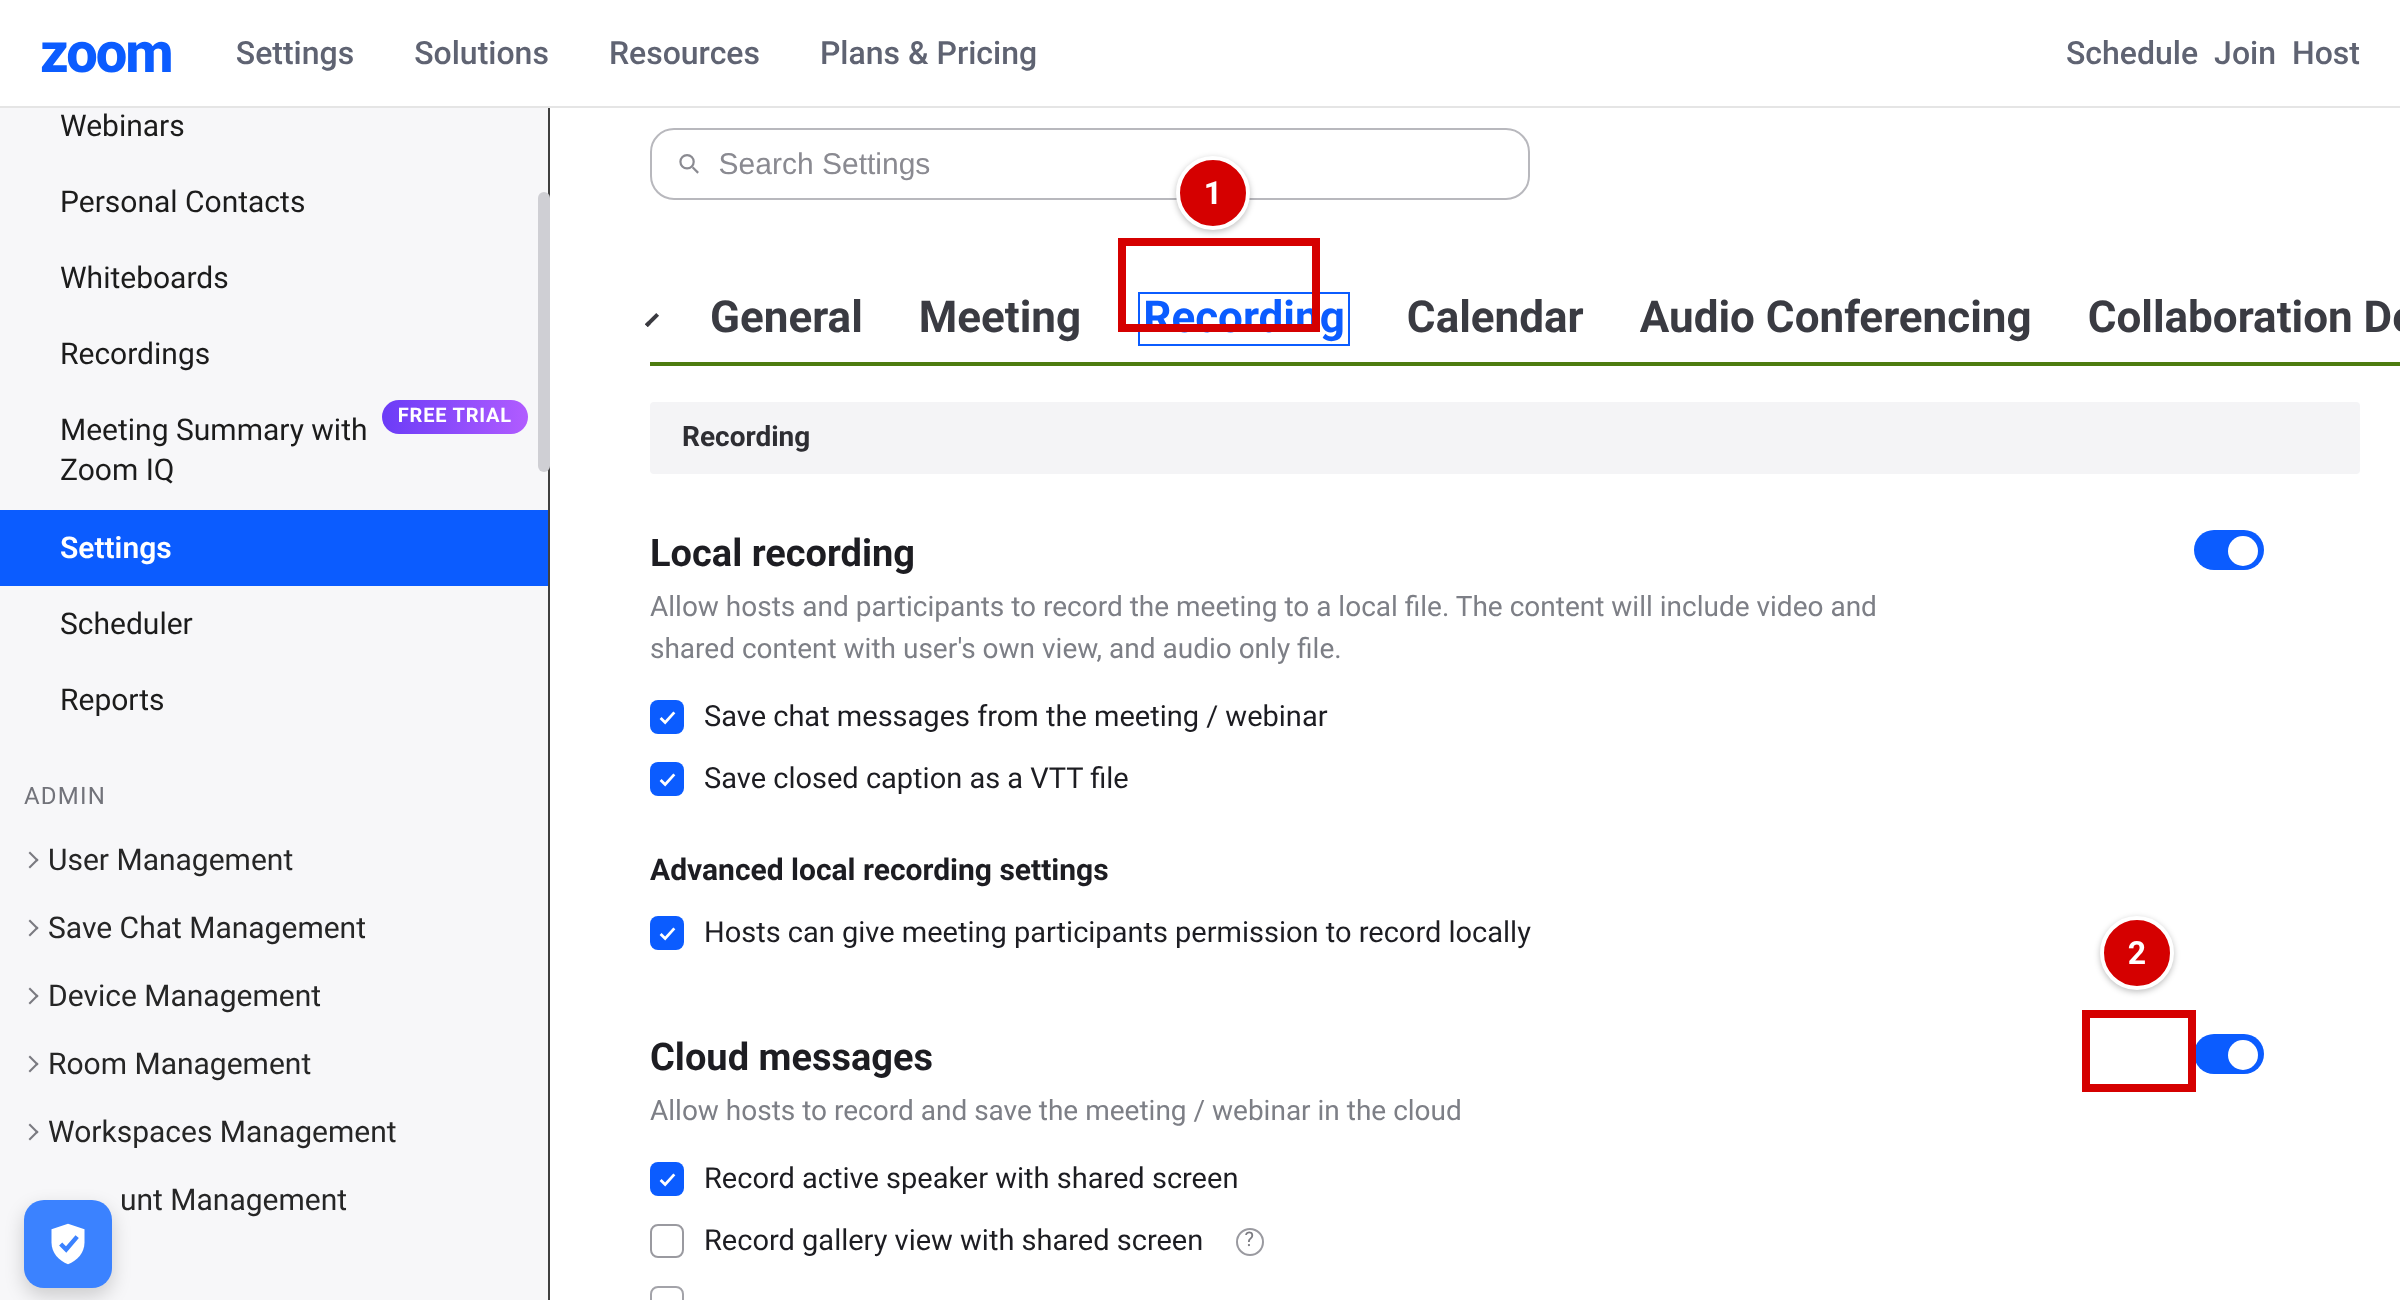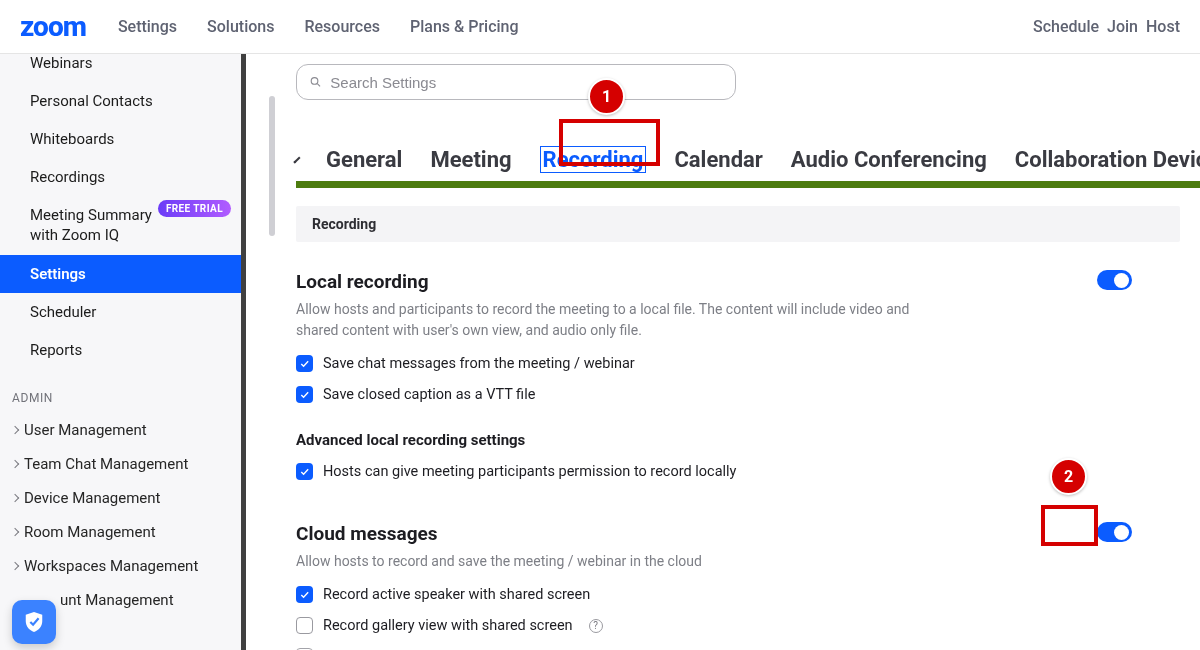--- a/index.html
+++ b/index.html
@@ -27,23 +27,23 @@
     font-size: 28px;
     letter-spacing: -1px;
     margin-right: 32px;
   }
   .nav-left { display: flex; gap: 30px; flex: 1; }
   .nav-right { display: flex; gap: 8px; }
   .nav-item { color: #5f6372; font-size: 16px; font-weight: 500; cursor: pointer; }
   
   .app { display: flex; height: calc(650px - 54px); }
   .sidebar {
-    width: 246px;
+    width: 275px;
     background: #f7f7f9;
-    border-right: 5px solid #404040;
+    border-right: 1px solid #404040;
     overflow: hidden;
     display: flex;
     flex-direction: column;
   }
   .side-scroll { overflow-y: auto; padding-top: 0; }
   .side-item {
     padding: 10px 30px;
     font-size: 15px;
     color: #1c1c1c;
     cursor: pointer;
@@ -88,21 +88,21 @@
   }
   .search-wrap input {
     border: 0; outline: 0; font-size: 15px; width: 100%;
     color: #222;
   }
   .search-wrap input::placeholder { color: #8a8a91; }
   
   .tabs-row {
     display: flex; align-items: center; gap: 28px;
     margin-top: 46px;
-    border-bottom: 7px solid #4d7c0f;
+    border-bottom: 2px solid #4d7c0f;
     padding-bottom: 8px;
     white-space: nowrap;
   }
   .tabs-row .chev-left {
     width: 8px; height: 8px;
     border-left: 2px solid #3a3a40; border-bottom: 2px solid #3a3a40;
     transform: rotate(45deg);
     cursor: pointer;
   }
   .tab { font-size: 22px; font-weight: 700; color: #3a3b42; cursor: pointer; }
@@ -212,21 +212,21 @@
           <span>Reports</span>
         </div>
 
       <div class="side-heading">ADMIN</div>
       <div class="admin-item">
           <span class="chev"></span>
           <span>User Management</span>
         </div>
       <div class="admin-item">
           <span class="chev"></span>
-          <span>Team Chat Management</span>
+          <span>Save Chat Management</span>
         </div>
       <div class="admin-item">
           <span class="chev"></span>
           <span>Device Management</span>
         </div>
       <div class="admin-item">
           <span class="chev"></span>
           <span>Room Management</span>
         </div>
       <div class="admin-item">

